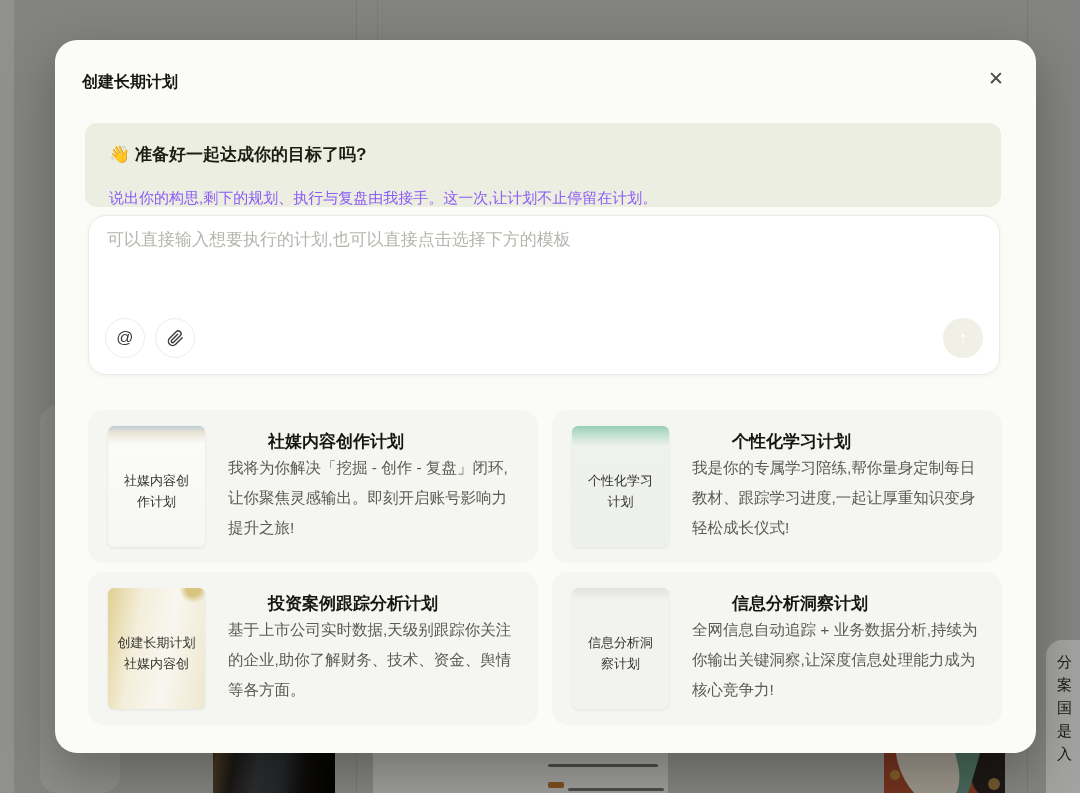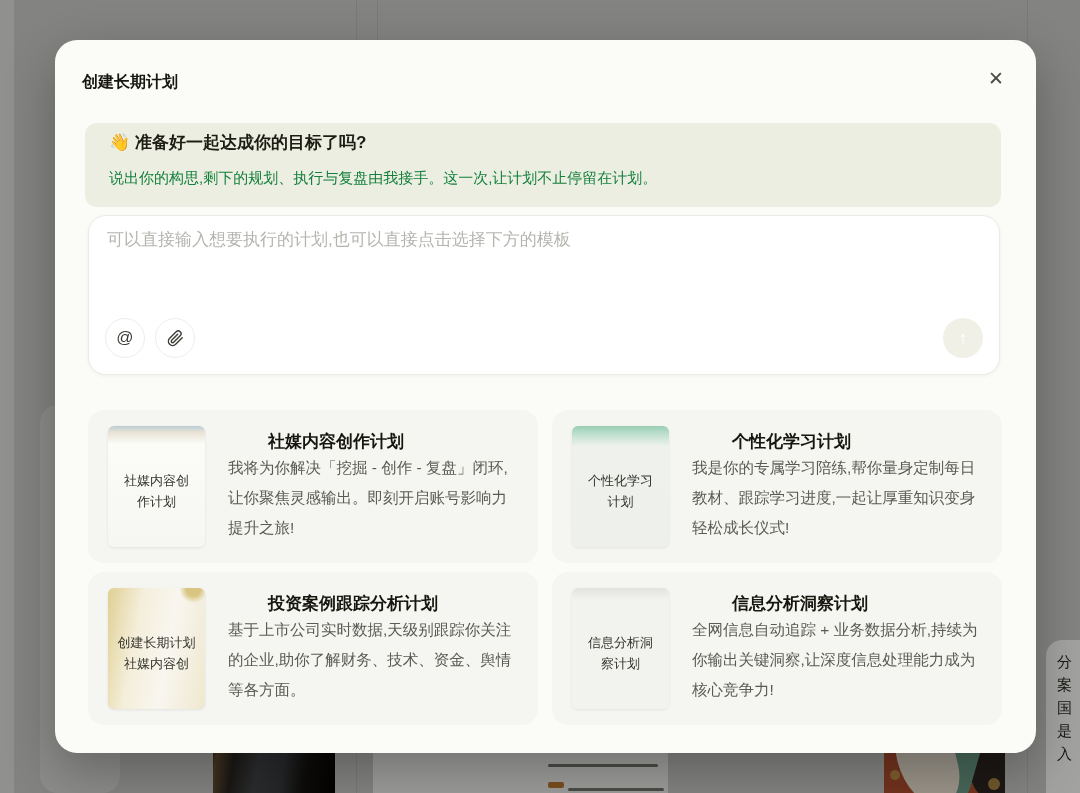--- a/index.html
+++ b/index.html
@@ -37,23 +37,23 @@
   .overlay { position:absolute; inset:0; background:rgba(0,0,0,0.36); }
 
   
   .modal { position:absolute; left:55px; top:40px; width:981px; height:713px;
     background:#fbfbf8; border-radius:22px; box-shadow:0 18px 50px rgba(0,0,0,.28); }
   .modal-title { position:absolute; left:27px; top:32px; font-size:16px; font-weight:700; color:#17170f; }
   .modal-close { position:absolute; right:24px; top:22px; width:32px; height:32px;
     display:flex; align-items:center; justify-content:center; font-size:19px; color:#4c4c47; cursor:pointer; }
 
   .banner { position:absolute; left:30px; top:83px; width:916px; height:84px;
-    background:#edeee2; border-radius:12px; padding:8px 24px; }
+    background:#edeee2; border-radius:12px; padding:20px 24px; }
   .banner-heading { font-size:17px; font-weight:700; color:#1d1d13; }
-  .banner-subtext { margin-top:15px; font-size:15px; color:#15803d; }
+  .banner-subtext { margin-top:23px; font-size:15px; color:#8b5cf6; }
 
   .composer { position:absolute; left:33px; top:175px; width:912px; height:160px;
     background:#ffffff; border:1px solid #ececE6; border-radius:18px;
     box-shadow:0 1px 4px rgba(0,0,0,.05); }
   .composer textarea { position:absolute; left:18px; top:12px; width:876px; height:80px;
     border:none; outline:none; resize:none; background:transparent;
     font-family:"Liberation Sans", sans-serif; font-size:17px; color:#33332e; }
   .composer textarea::placeholder { color:#b5b5af; }
   .icon-btn { position:absolute; bottom:16px; width:40px; height:40px; border-radius:50%;
     background:#fff; border:1px solid #ededE9; display:flex; align-items:center; justify-content:center;

